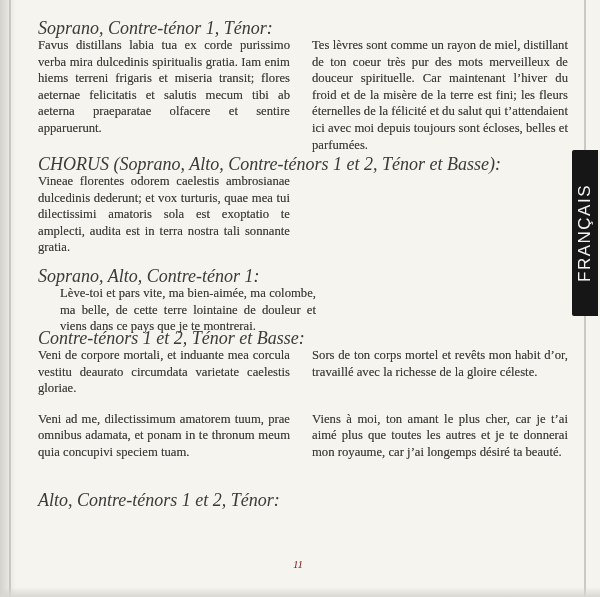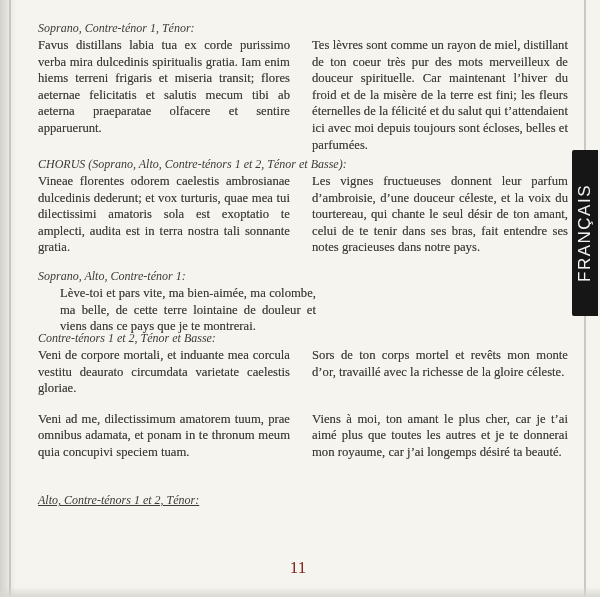--- a/index.html
+++ b/index.html
@@ -45,45 +45,46 @@
     font-size: 17px;
     letter-spacing: 1.5px;
   }
   
   .section { position: absolute; left: 38px; width: 530px; }
   .s0 { top: 20px; }
   .s1 { top: 156px; }
   .s2 { top: 268px; }
   .s3 { top: 330px; }
   .s4 { top: 410px; }
-  .s5 { top: 492px; text-decoration: underline; }
+  .s5 { top: 492px; }
   .sec-header {
     display: block;
     font-style: italic;
-    font-size: 12px;
+    font-size: 18px;
     line-height: 16.6px;
     white-space: nowrap;
   }
   .cols { display: flex; margin-top: 0.5px; }
   .col-latin { width: 252px; }
   .col-gap { width: 22px; flex: none; }
   .col-french { width: 256px; }
   p.text {
     margin: 0;
     font-size: 12.7px;
     line-height: 16.6px;
     text-align: justify;
     text-shadow: 0 0 0.6px rgba(72,70,66,0.55);
   }
   .page-number {
     position: absolute;
     left: 280px; top: 558px; width: 36px;
     text-align: center;
-    font-size: 17px;
+    font-size: 11px;
     color: #7f1d1d;
+    font-style: italic;
   }
 </style>
 </head>
 <body>
 
 <div class="scan">
 
   <div class="edge-left"></div>
   <div class="edge-left-line"></div>
   <div class="edge-right-line"></div>
@@ -100,38 +101,37 @@
       <div class="col-gap"></div>
       <p class="text col-french">Tes lèvres sont comme un rayon de miel, distillant de ton coeur très pur des mots merveilleux de douceur spirituelle. Car maintenant l’hiver du froid et de la misère de la terre est fini; les fleurs éternelles de la félicité et du salut qui t’attendaient ici avec moi depuis toujours sont écloses, belles et parfumées.</p>
     </div>
   </section>
 
   <section class="section s1">
     <span class="sec-header">CHORUS (Soprano, Alto, Contre-ténors 1 et 2, Ténor et Basse):</span>
     <div class="cols">
       <p class="text col-latin">Vineae florentes odorem caelestis ambrosianae dulcedinis dederunt; et vox turturis, quae mea tui dilectissimi amatoris sola est exoptatio te amplecti, audita est in terra nostra tali sonnante gratia.</p>
       <div class="col-gap"></div>
-      <p class="text col-french">Les vignes fructueuses donnent leur parfum d’ambroisie, d’une douceur céleste, et la voix du tourtereau, qui chante le seul désir de ton amant, celui de te tenir dans ses bras, fait entendre ses notes gracieuses dans notre pays.</p>
     </div>
   </section>
 
   <section class="section s2">
     <span class="sec-header">Soprano, Alto, Contre-ténor 1:</span>
     <div class="cols">
       <div class="col-gap"></div>
       <p class="text col-french">Lève-toi et pars vite, ma bien-aimée, ma colombe, ma belle, de cette terre lointaine de douleur et viens dans ce pays que je te montrerai.</p>
     </div>
   </section>
 
   <section class="section s3">
     <span class="sec-header">Contre-ténors 1 et 2, Ténor et Basse:</span>
     <div class="cols">
       <p class="text col-latin">Veni de corpore mortali, et induante mea corcula vestitu deaurato circumdata varietate caelestis gloriae.</p>
       <div class="col-gap"></div>
-      <p class="text col-french">Sors de ton corps mortel et revêts mon monte d’or, travaillé avec la richesse de la gloire céleste.</p>
+      <p class="text col-french">Sors de ton corps mortel et revêts mon habit d’or, travaillé avec la richesse de la gloire céleste.</p>
     </div>
   </section>
 
   <section class="section s4">
     <div class="cols">
       <p class="text col-latin">Veni ad me, dilectissimum amatorem tuum, prae omnibus adamata, et ponam in te thronum meum quia concupivi speciem tuam.</p>
       <div class="col-gap"></div>
       <p class="text col-french">Viens à moi, ton amant le plus cher, car je t’ai aimé plus que toutes les autres et je te donnerai mon royaume, car j’ai longemps désiré ta beauté.</p>
     </div>
   </section>

